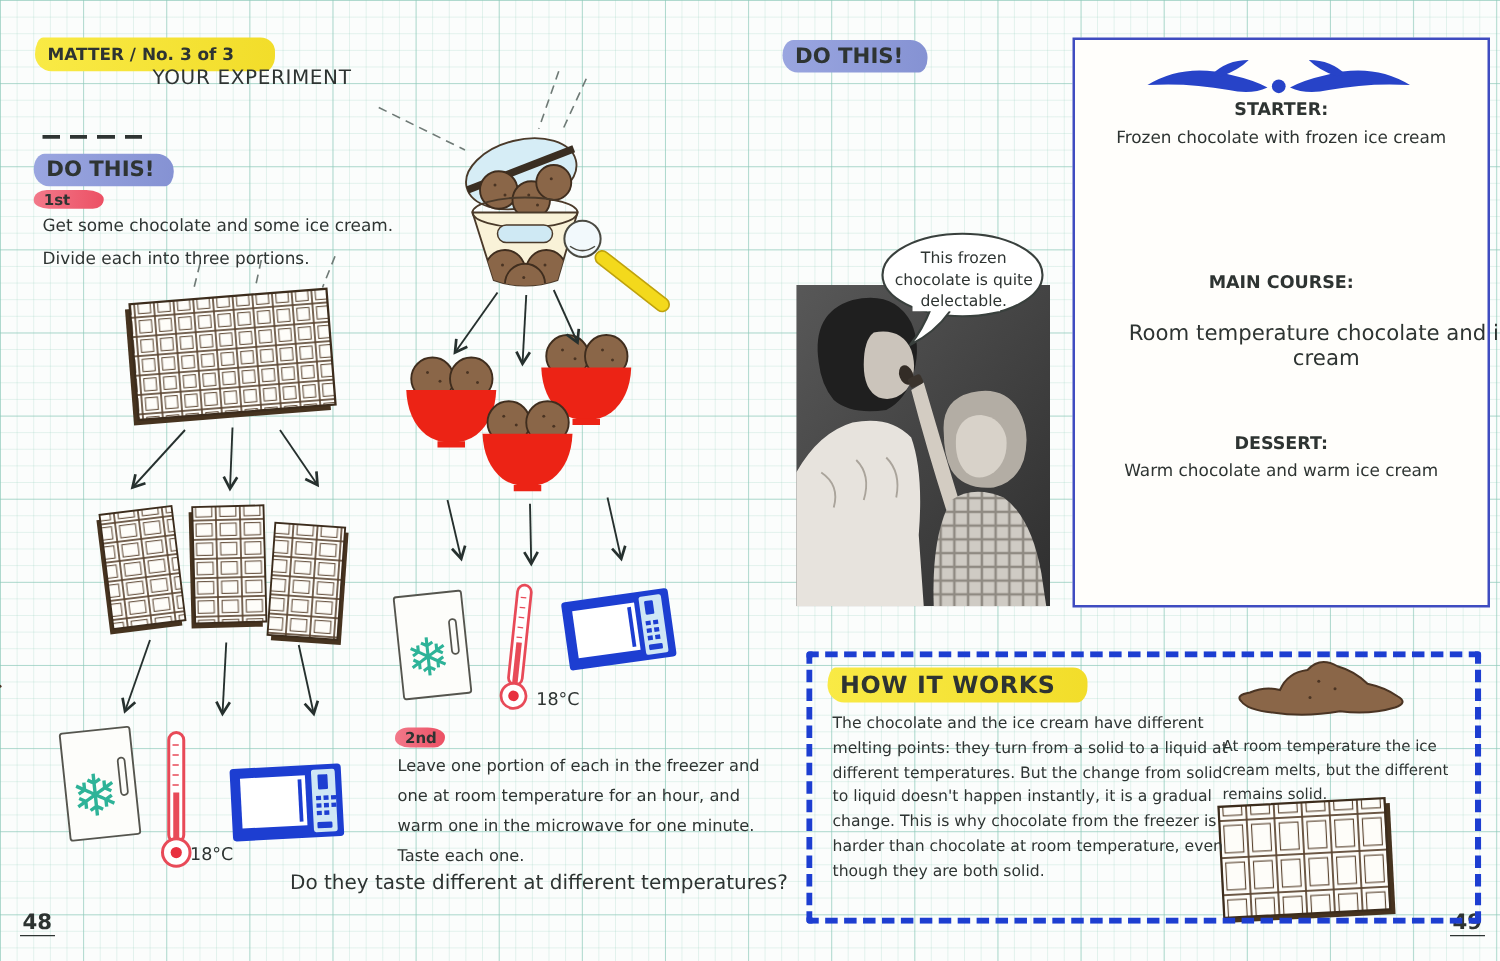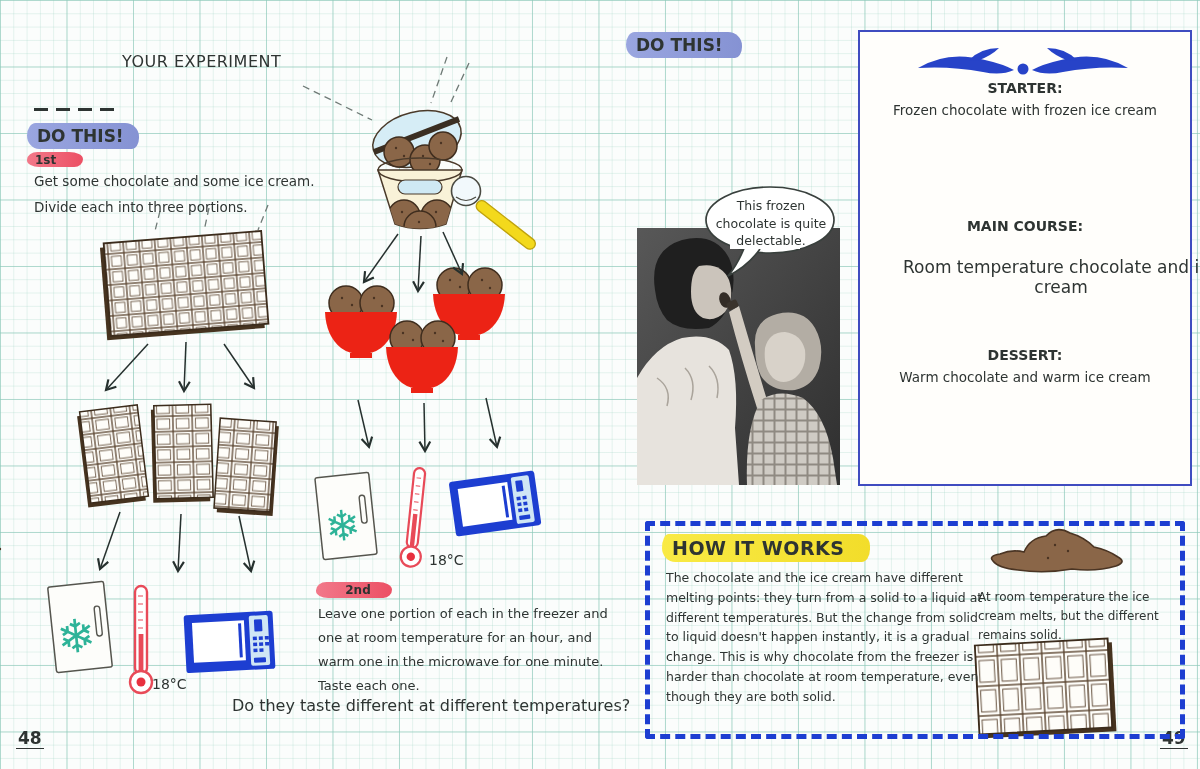--- a/index.html
+++ b/index.html
@@ -251,35 +251,38 @@
           <circle cx="1048" cy="558" r="1.2"></circle>
         </g>
     </g>
 
     <g transform="rotate(-3 1043 686)">
       <rect x="981" y="646" width="133" height="89" fill="#46331f"></rect>
       <rect x="977" y="642" width="133" height="89" fill="url(#chocWide)" stroke="#3c2c1c" stroke-width="1.8"></rect>
     </g>
   </svg>
 
+  <div class="brush yellow z2" style="left:28px;top:30px;width:192px;height:27px;">
+    <span class="h-label" style="font-size:13.5px;">MATTER / No. 3 of 3</span>
+  </div>
   <div class="abs z2 dashes" style="left:34px;top:108px;width:86px;height:3px;"></div>
   <div class="abs z2" style="left:122px;top:52px;font-size:16px;font-weight:normal;letter-spacing:.5px;">YOUR EXPERIMENT</div>
 
   <div class="brush blue z2" style="left:27px;top:123px;width:112px;height:26px;">
     <span class="h-label" style="font-size:17px;">DO THIS!</span>
   </div>
   <div class="brush red z2" style="left:27px;top:152px;width:56px;height:15px;">
     <span class="h-label" style="font-size:12px;padding-left:8px;">1st</span>
   </div>
   <div class="abs z2 para" style="left:34px;top:168px;width:300px;">Get some chocolate and some ice cream. Divide each into three portions.</div>
 
   <div class="abs z2" style="left:152px;top:676px;font-size:14px;">18°C</div>
   <div class="abs z2" style="left:429px;top:552px;font-size:14px;">18°C</div>
 
-  <div class="brush red z2" style="left:316px;top:582px;width:76px;height:16px;justify-content:center;">
+  <div class="brush red z2" style="left:316px;top:582px;width:40px;height:16px;">
     <span class="h-label" style="font-size:12px;padding-left:8px;">2nd</span>
   </div>
   <div class="abs z2" style="left:318px;top:602px;width:290px;font-size:13px;line-height:24px;">Leave one portion of each in the freezer and one at room temperature for an hour, and warm one in the microwave for one minute. Taste each one.</div>
 
   <div class="abs z2" style="left:232px;top:696px;font-size:16px;white-space:nowrap;">Do they taste different at different temperatures?</div>
 
   <div class="abs z2 pagenum" style="left:16px;top:728px;">48</div>
   <div class="abs z2 pagenum" style="left:1160px;top:728px;">49</div>
 
   <div class="brush blue z2" style="left:626px;top:32px;width:116px;height:26px;">

